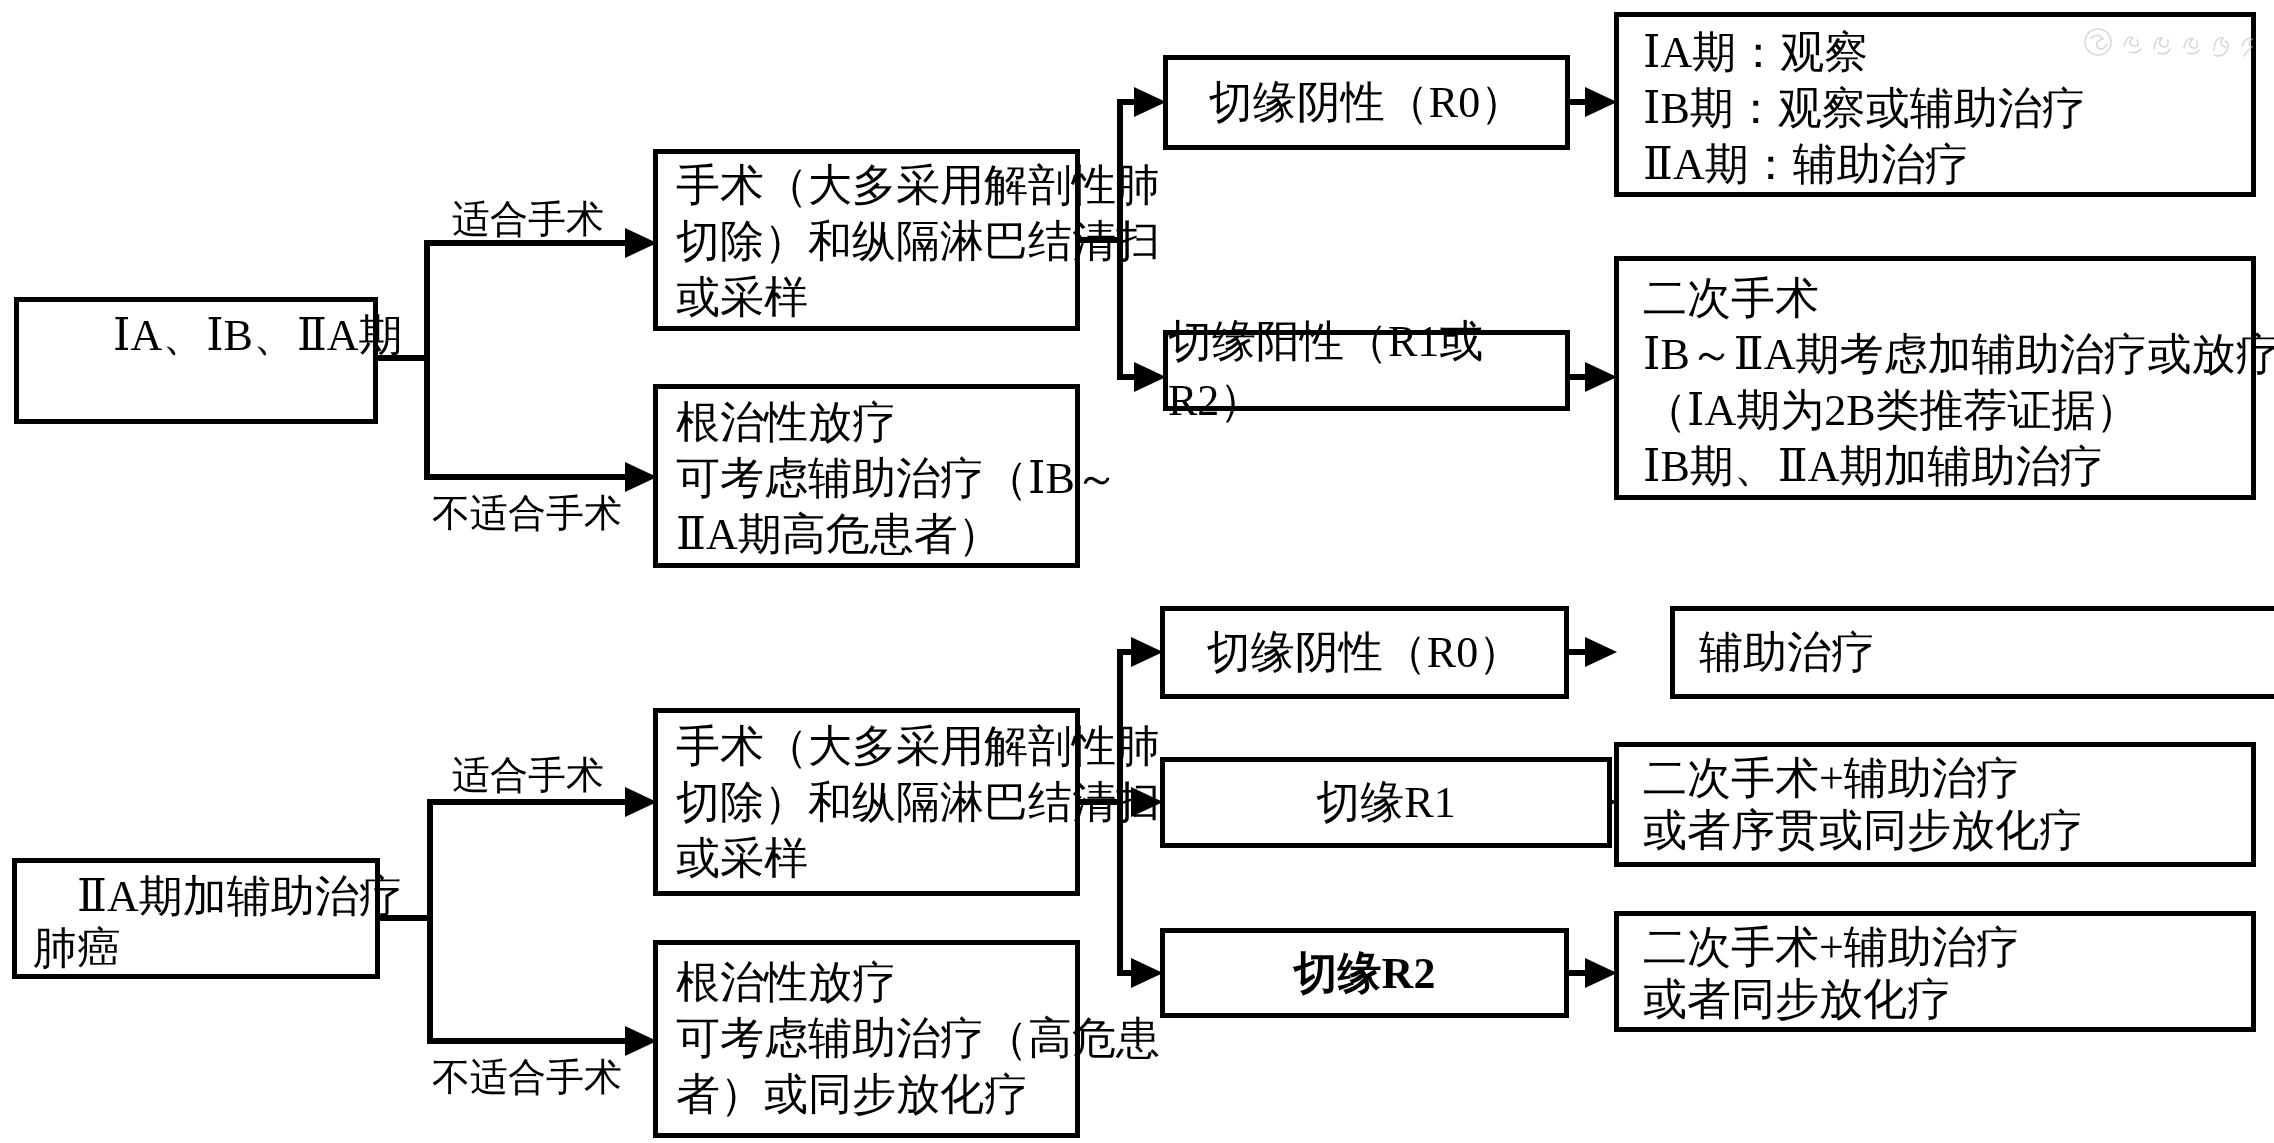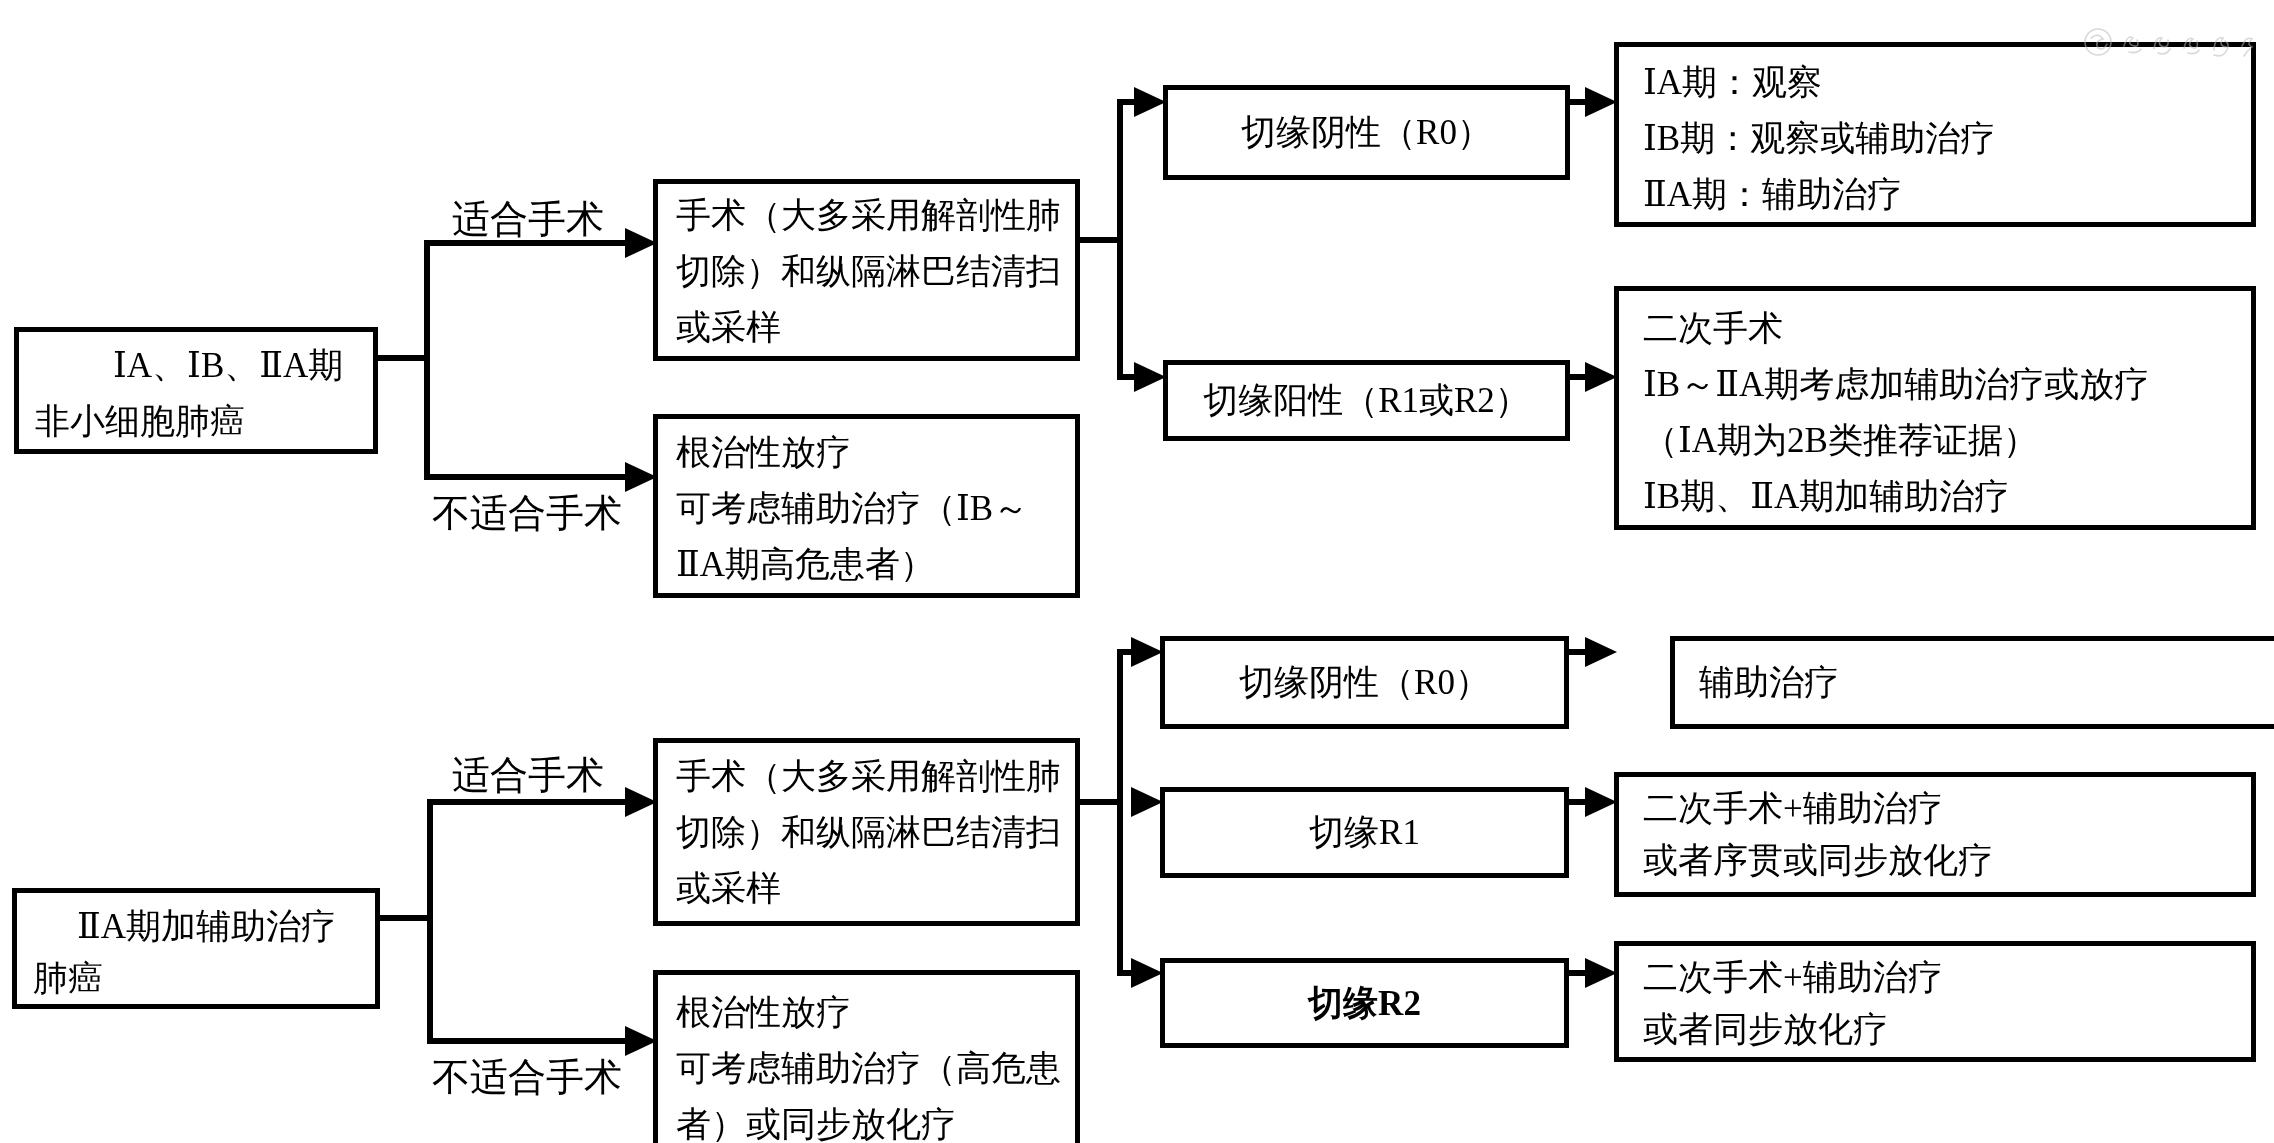--- a/index.html
+++ b/index.html
@@ -11,22 +11,21 @@
     color:#000000;
     overflow:hidden;
   }
   #wires{position:absolute;left:0;top:0;z-index:1;}
   .box{
     position:absolute;
     background:#ffffff;
     border:5px solid #000000;
     box-sizing:border-box;
     z-index:2;
-    font-size:35px;
-    margin-top:30px;
+    font-size:44px;
   }
   .box .line{white-space:nowrap;}
   .center-box{display:flex;align-items:center;justify-content:center;}
   .flow-label{
     position:absolute;z-index:2;
     font-size:38px;white-space:nowrap;
   }
   .lh56 .line{line-height:56px;}
   .lh52 .line{line-height:52px;}
   .watermark{position:absolute;z-index:3;opacity:0.55;}
@@ -79,21 +78,20 @@
       <polygon points="1163,802 1131,787 1131,817"></polygon>
       <polygon points="1163,973 1131,958 1131,988"></polygon>
       <polygon points="1617,652 1585,637 1585,667"></polygon>
       <polygon points="1617,802 1585,787 1585,817"></polygon>
       <polygon points="1617,973 1585,958 1585,988"></polygon>
     </g>
   </svg>
 
   <div class="box lh56" style="left:14px;top:297px;width:364px;height:127px;padding-top:6px;">
     <div class="line" style="padding-left:94px">ⅠA、ⅠB、ⅡA期</div>
-    <div class="line" style="padding-left:16px">非小细胞肺癌</div>
   </div>
 
   <div class="flow-label" style="left:452px;top:194px;">适合手术</div>
 
   <div class="flow-label" style="left:432px;top:488px;">不适合手术</div>
 
   <div class="box lh56" style="left:653px;top:149px;width:427px;height:182px;padding:4px 0 0 18px;">
     <div class="line">手术（大多采用解剖性肺</div>
     <div class="line">切除）和纵隔淋巴结清扫</div>
     <div class="line">或采样</div>
@@ -140,21 +138,21 @@
   <div class="box lh56" style="left:653px;top:940px;width:427px;height:198px;padding:10px 0 0 18px;">
     <div class="line">根治性放疗</div>
     <div class="line">可考虑辅助治疗（高危患</div>
     <div class="line">者）或同步放化疗</div>
   </div>
 
   <div class="box center-box" style="left:1160px;top:606px;width:409px;height:93px;">切缘阴性（R0）</div>
 
   <div class="box" style="left:1670px;top:606px;width:642px;height:93px;display:flex;align-items:center;padding-left:24px;">辅助治疗</div>
 
-  <div class="box center-box" style="left:1160px;top:757px;width:409px;height:91px;">切缘R1</div>
+  <div class="box center-box" style="left:1160px;top:757px;width:452px;height:91px;">切缘R1</div>
 
   <div class="box lh52" style="left:1614px;top:742px;width:642px;height:125px;padding:6px 0 0 24px;">
     <div class="line">二次手术+辅助治疗</div>
     <div class="line">或者序贯或同步放化疗</div>
   </div>
 
   <div class="box center-box" style="left:1160px;top:928px;width:409px;height:90px;font-weight:bold;">切缘R2</div>
 
   <div class="box lh52" style="left:1614px;top:911px;width:642px;height:121px;padding:6px 0 0 24px;">
     <div class="line">二次手术+辅助治疗</div>

